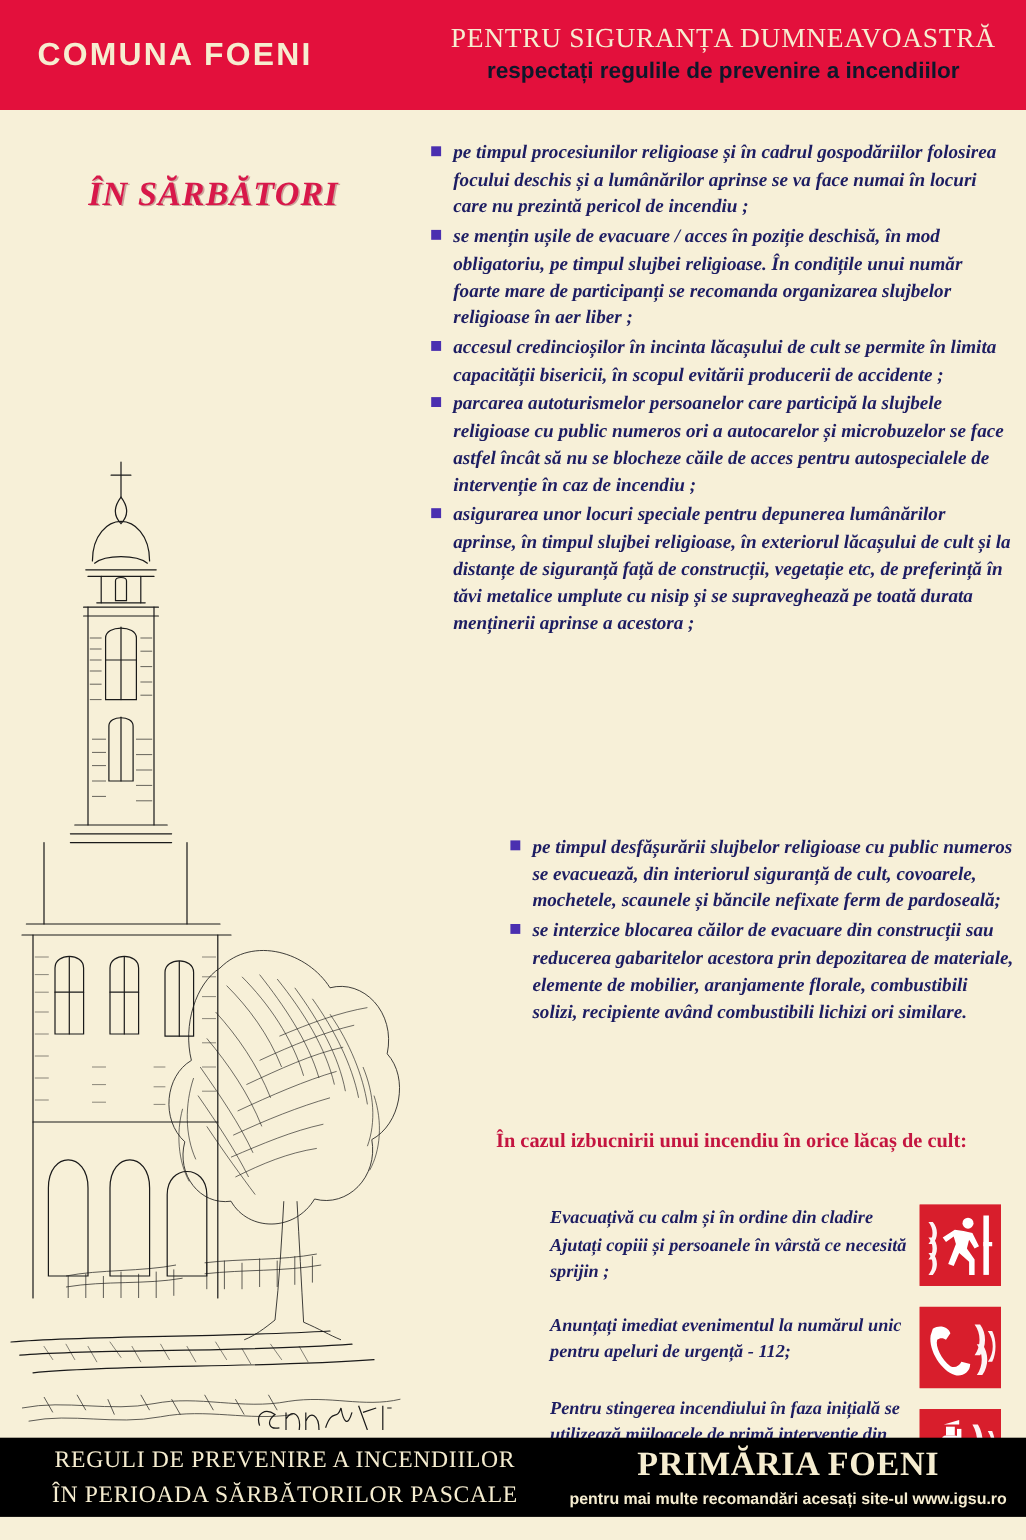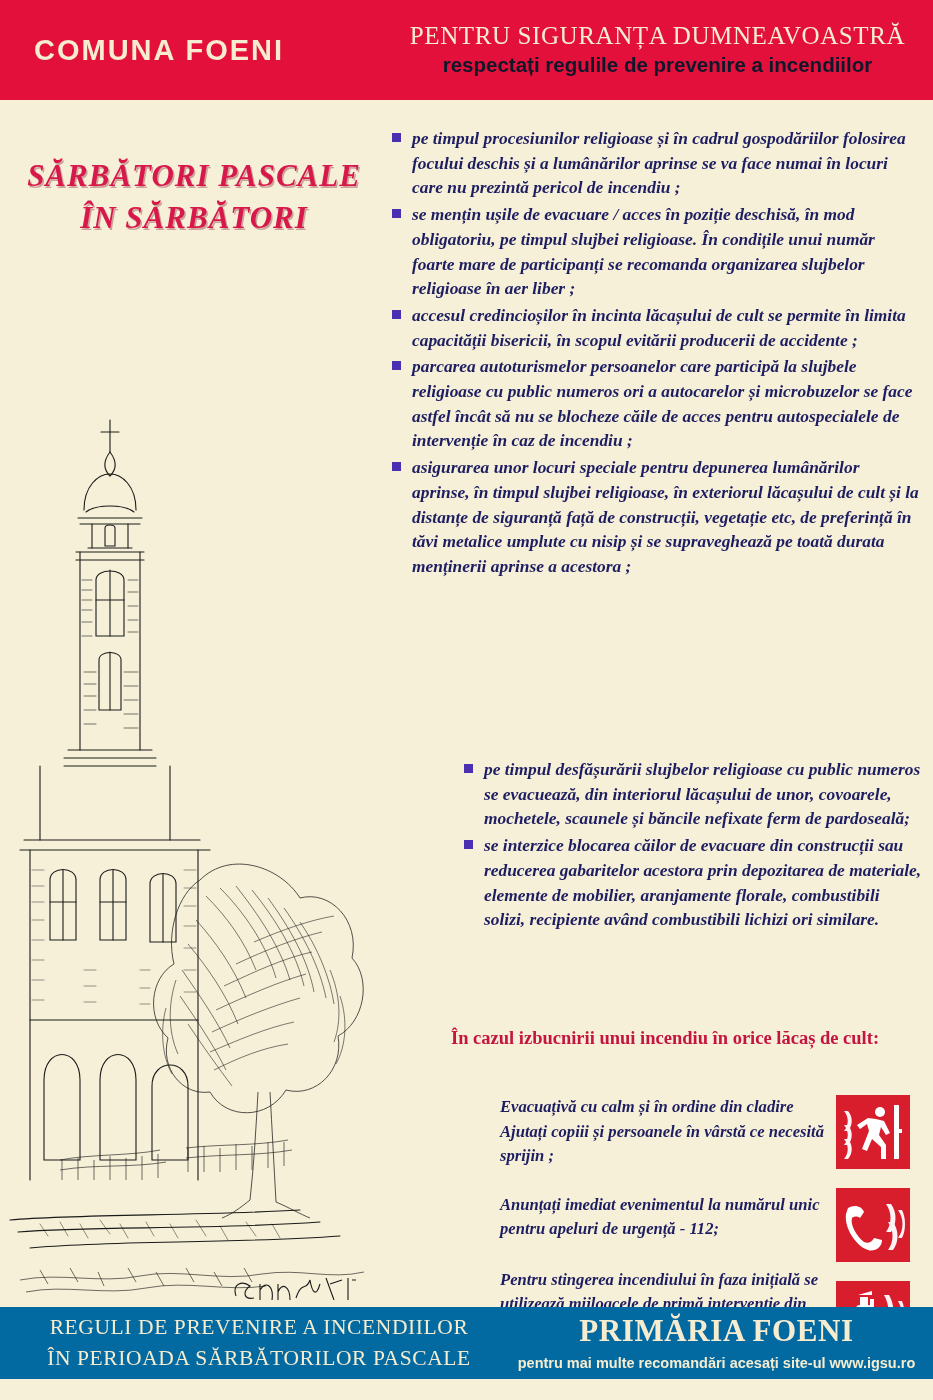--- a/index.html
+++ b/index.html
@@ -221,21 +221,21 @@
   }
   .picto svg { display:block; }
 
   
   .footer {
     position: absolute;
     left: 0;
     top: 1307px;
     width: 933px;
     height: 72px;
-    background: #0369a1;
+    background: #000000;
     display: flex;
     align-items: center;
   }
   .footer-left {
     width: 500px;
     padding-left: 18px;
     box-sizing: border-box;
     text-align: center;
   }
   .footer-left div {
@@ -278,21 +278,20 @@
     <div class="header-right">
       <div class="line1">PENTRU SIGURANȚA DUMNEAVOASTRĂ</div>
       <div class="line2">respectați regulile de prevenire a incendiilor</div>
     </div>
   </div>
 
   <div class="body-area">
 
     <div class="left-col">
       <div class="title-block">
-        <div class="t1">SĂRBĂTORI PASCALE</div>
         <div class="t2">ÎN SĂRBĂTORI</div>
       </div>
 
       <div class="sketch">
         <svg width="380" height="1020" viewBox="0 0 380 1020" xmlns="http://www.w3.org/2000/svg">
           <g stroke="#1a1a1a" fill="none" stroke-width="1.1" stroke-linecap="round">
 
             <path d="M110 140 L110 172 M101 152 L119 152"></path>
             <path d="M110 172 C104 180 102 188 110 196 C118 188 116 180 110 172 Z"></path>
 
@@ -417,21 +416,21 @@
         </li>
         <li>
           <span class="marker"></span>
           <span>asigurarea unor locuri speciale pentru depunerea lumânărilor aprinse, în timpul slujbei religioase, în exteriorul lăcașului de cult și la distanțe de siguranță față de construcții, vegetație etc, de preferință în tăvi metalice umplute cu nisip și se supraveghează pe toată durata menținerii aprinse a acestora ;</span>
         </li>
       </ul>
 
       <ul class="sub">
         <li>
           <span class="marker"></span>
-          <span>pe timpul desfășurării slujbelor religioase cu public numeros se evacuează, din interiorul lăcașului de unor, covoarele, mochetele, scaunele și băncile nefixate ferm de pardoseală;</span>
+          <span>pe timpul desfășurării slujbelor religioase cu public numeros se evacuează, din interiorul siguranță de cult, covoarele, mochetele, scaunele și băncile nefixate ferm de pardoseală;</span>
         </li>
         <li>
           <span class="marker"></span>
           <span>se interzice blocarea căilor de evacuare din construcții sau reducerea gabaritelor acestora prin depozitarea de materiale, elemente de mobilier, aranjamente florale, combustibili solizi, recipiente având combustibili lichizi ori similare.</span>
         </li>
       </ul>
 
       <div class="emergency-title">În cazul izbucnirii unui incendiu în orice lăcaș de cult:</div>
 
       <div class="emergency-list">

